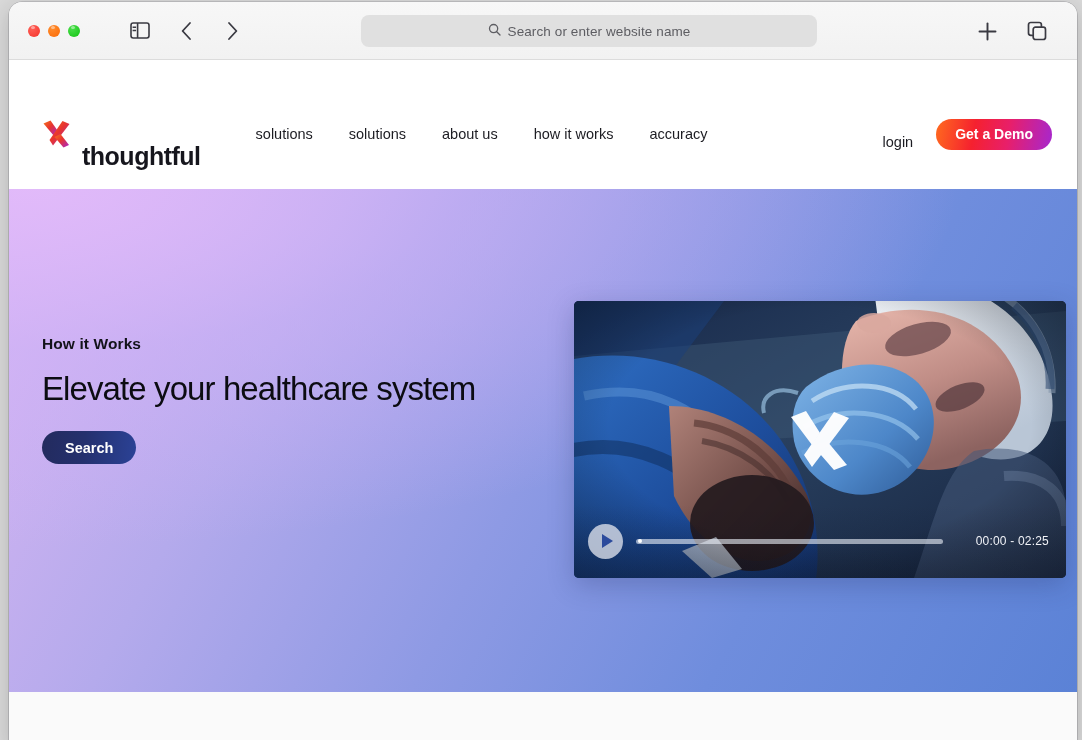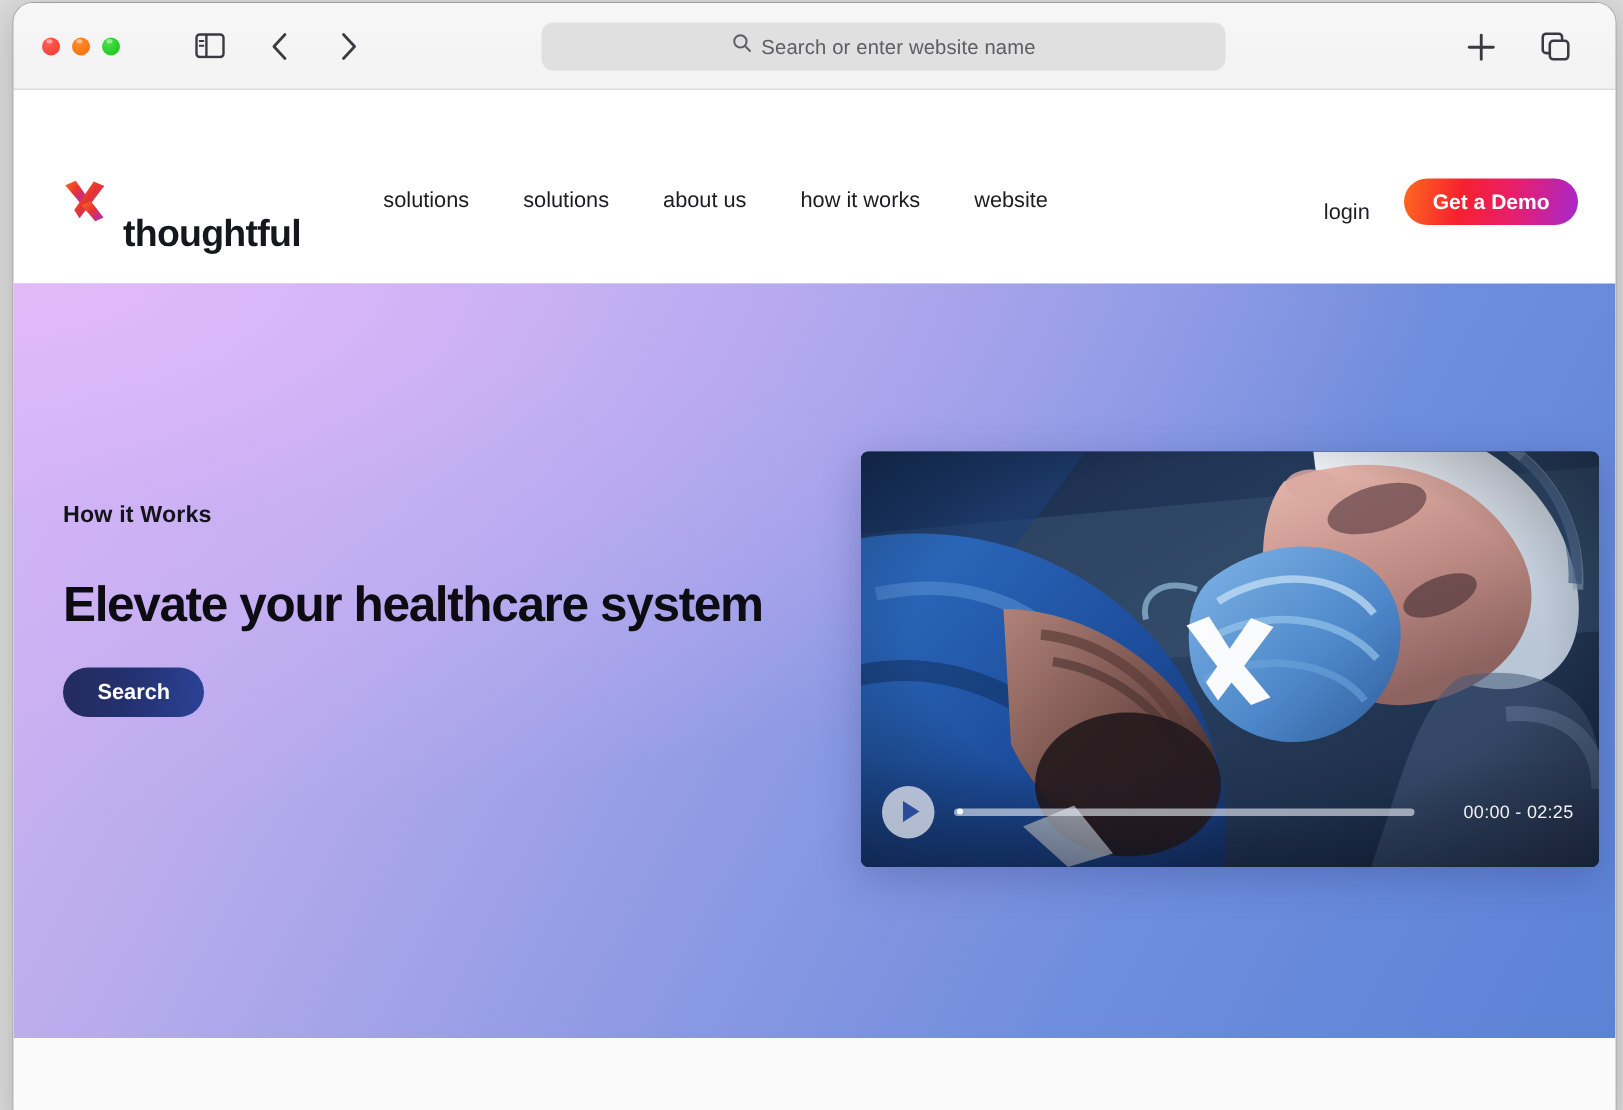--- a/index.html
+++ b/index.html
@@ -199,23 +199,23 @@
     top: 146px;
     width: 470px;
   }
   .eyebrow {
     font-size: 15.5px;
     font-weight: bold;
     color: #13131a;
     letter-spacing: 0.1px;
   }
   .hero-title {
-    margin-top: 32px;
+    margin-top: 18px;
     font-size: 33px;
-    font-weight: bold;
+    font-weight: normal;
     color: #0c0c12;
     letter-spacing: -0.9px;
     line-height: 1.1;
   }
   .hero-sub {
     margin-top: 21px;
     font-size: 16.5px;
     color: #16161d;
     line-height: 1.53;
     max-width: 392px;
@@ -396,21 +396,21 @@
           </svg>
         </span>
         <span class="brand-name">thoughtful</span>
       </div>
 
       <nav class="main-nav">
         <a class="nav-link">solutions</a>
         <a class="nav-link">solutions</a>
         <a class="nav-link">about us</a>
         <a class="nav-link">how it works</a>
-        <a class="nav-link">website</a>
+        <a class="nav-link">accuracy</a>
       </nav>
 
       <div class="header-right">
         <a class="login-link">login</a>
         <button class="demo-btn">Get a Demo</button>
       </div>
     </header>
 
     <section class="hero">
 

